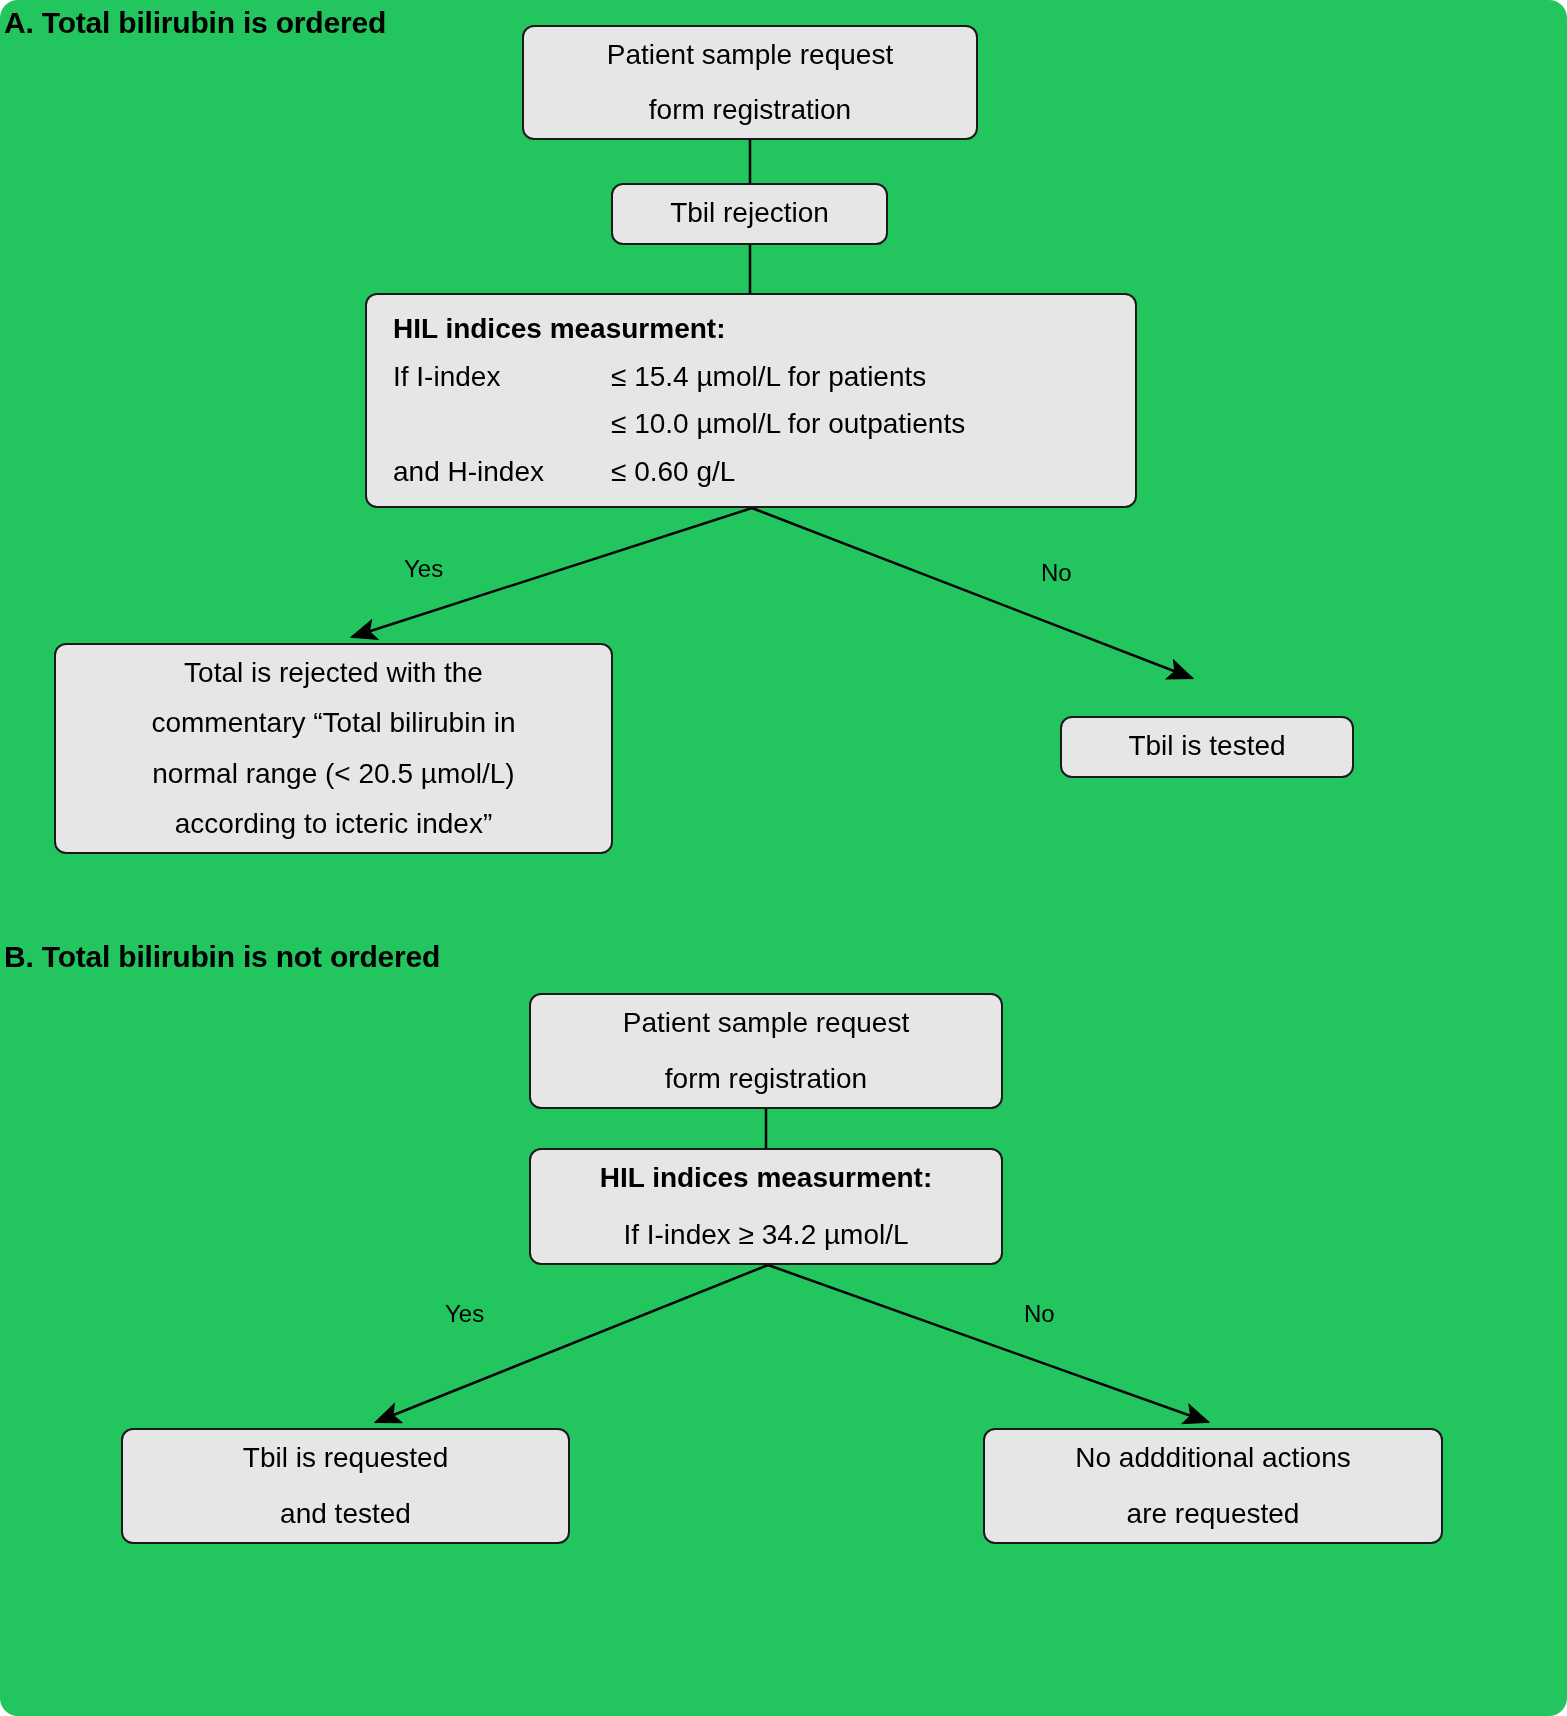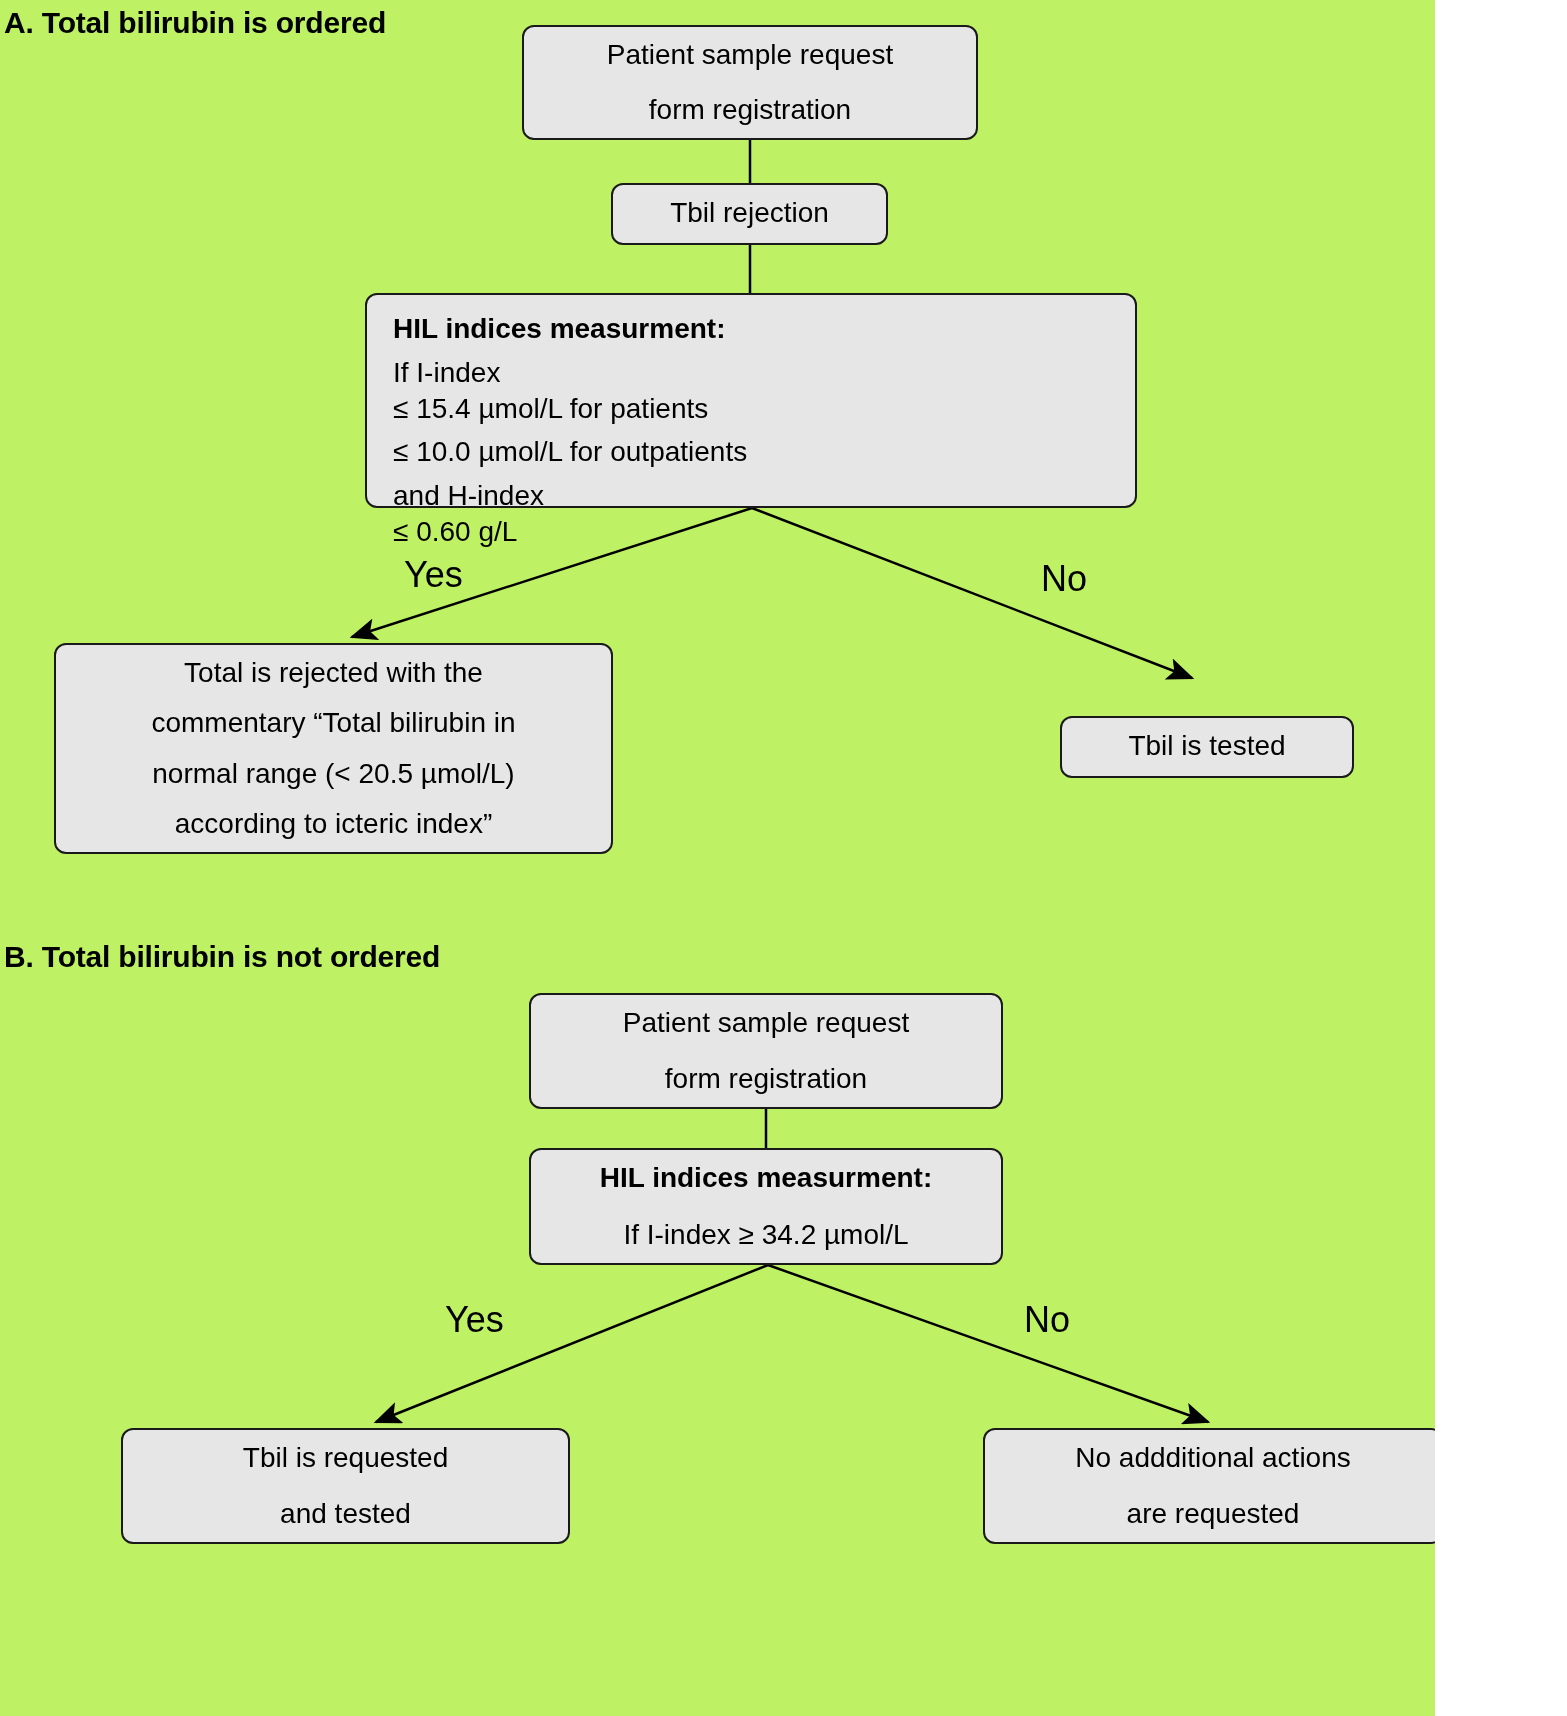--- a/index.html
+++ b/index.html
@@ -6,24 +6,25 @@
     margin: 0;
     padding: 0;
     background: #ffffff;
   }
   body {
     font-family: "Liberation Sans", sans-serif;
     color: #000000;
   }
   #figure {
     position: relative;
-    width: 1435px;
+    width: 1567px;
     height: 1716px;
-    background: #bef264;
+    background: #22c55e;
     overflow: hidden;
+    border-radius: 18px;
   }
   .svg-layer {
     position: absolute;
     left: 0;
     top: 0;
     width: 1567px;
     height: 1716px;
     pointer-events: none;
   }
   .panel-title {
@@ -54,34 +55,34 @@
     text-align: left;
     padding: 16px 20px 16px 26px;
   }
   .node .bold-head {
     font-weight: bold;
     display: block;
     white-space: nowrap;
   }
   .cond-row {
     display: flex;
-    flex-direction: column;
+    flex-direction: row;
     white-space: nowrap;
     width: 100%;
     margin-top: 8px;
   }
   .cond-label {
     display: inline-block;
     min-width: 218px;
     white-space: nowrap;
   }
   .cond-value { display: inline-block; white-space: nowrap; }
   .edge-label {
     position: absolute;
-    font-size: 36px;
+    font-size: 24px;
     line-height: 1;
     white-space: nowrap;
   }
 </style>
 </head>
 <body>
 
 <div id="figure">
 
   <svg class="svg-layer" viewBox="0 0 1567 1716">

